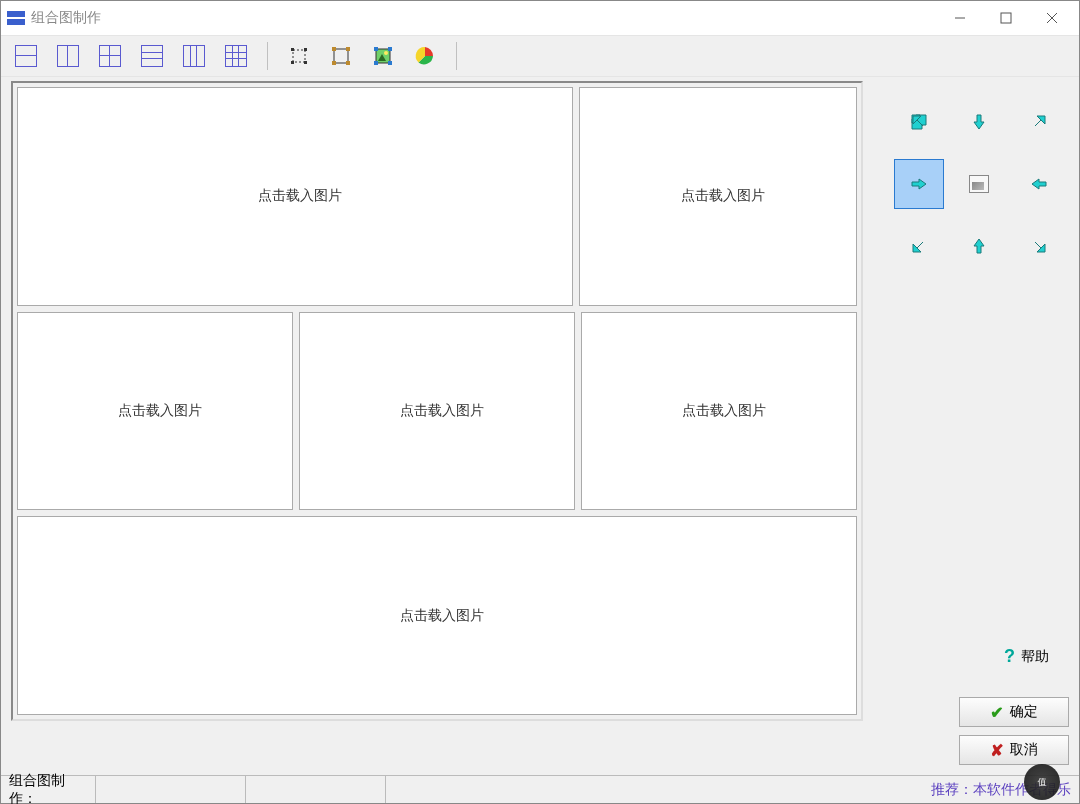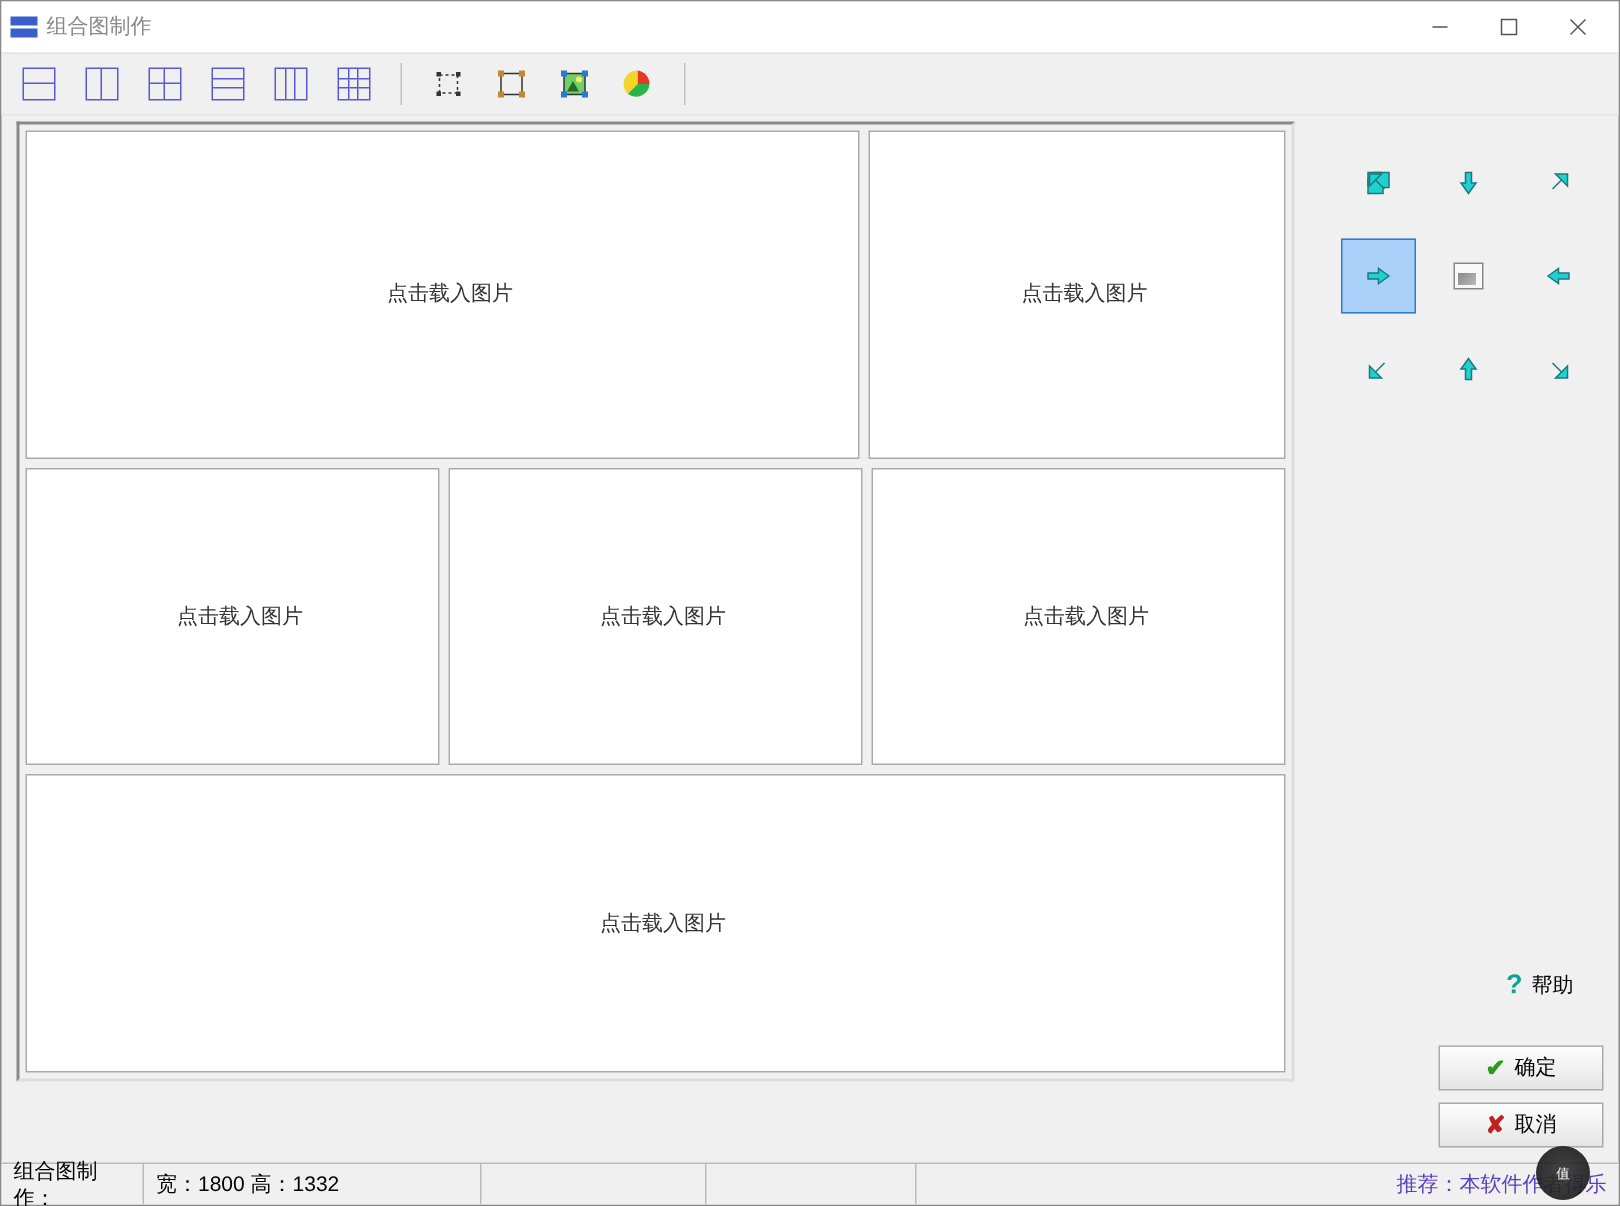--- a/index.html
+++ b/index.html
@@ -287,21 +287,20 @@
         <div class="btn">
             <span class="x-glyph">✘</span>
             <span>取消</span>
           </div>
       </div>
     </div>
   </div>
 
   <div class="status">
     <div class="cell c0">组合图制作：</div>
-    <div class="cell c1">宽：1800 高：1332</div>
     <div class="cell c2"></div>
     <div class="cell c3"></div>
     <div class="cell c4">推荐：本软件作者得乐</div>
   </div>
 
 </div>
 
 <div class="watermark">值</div>
 
 </body></html>

